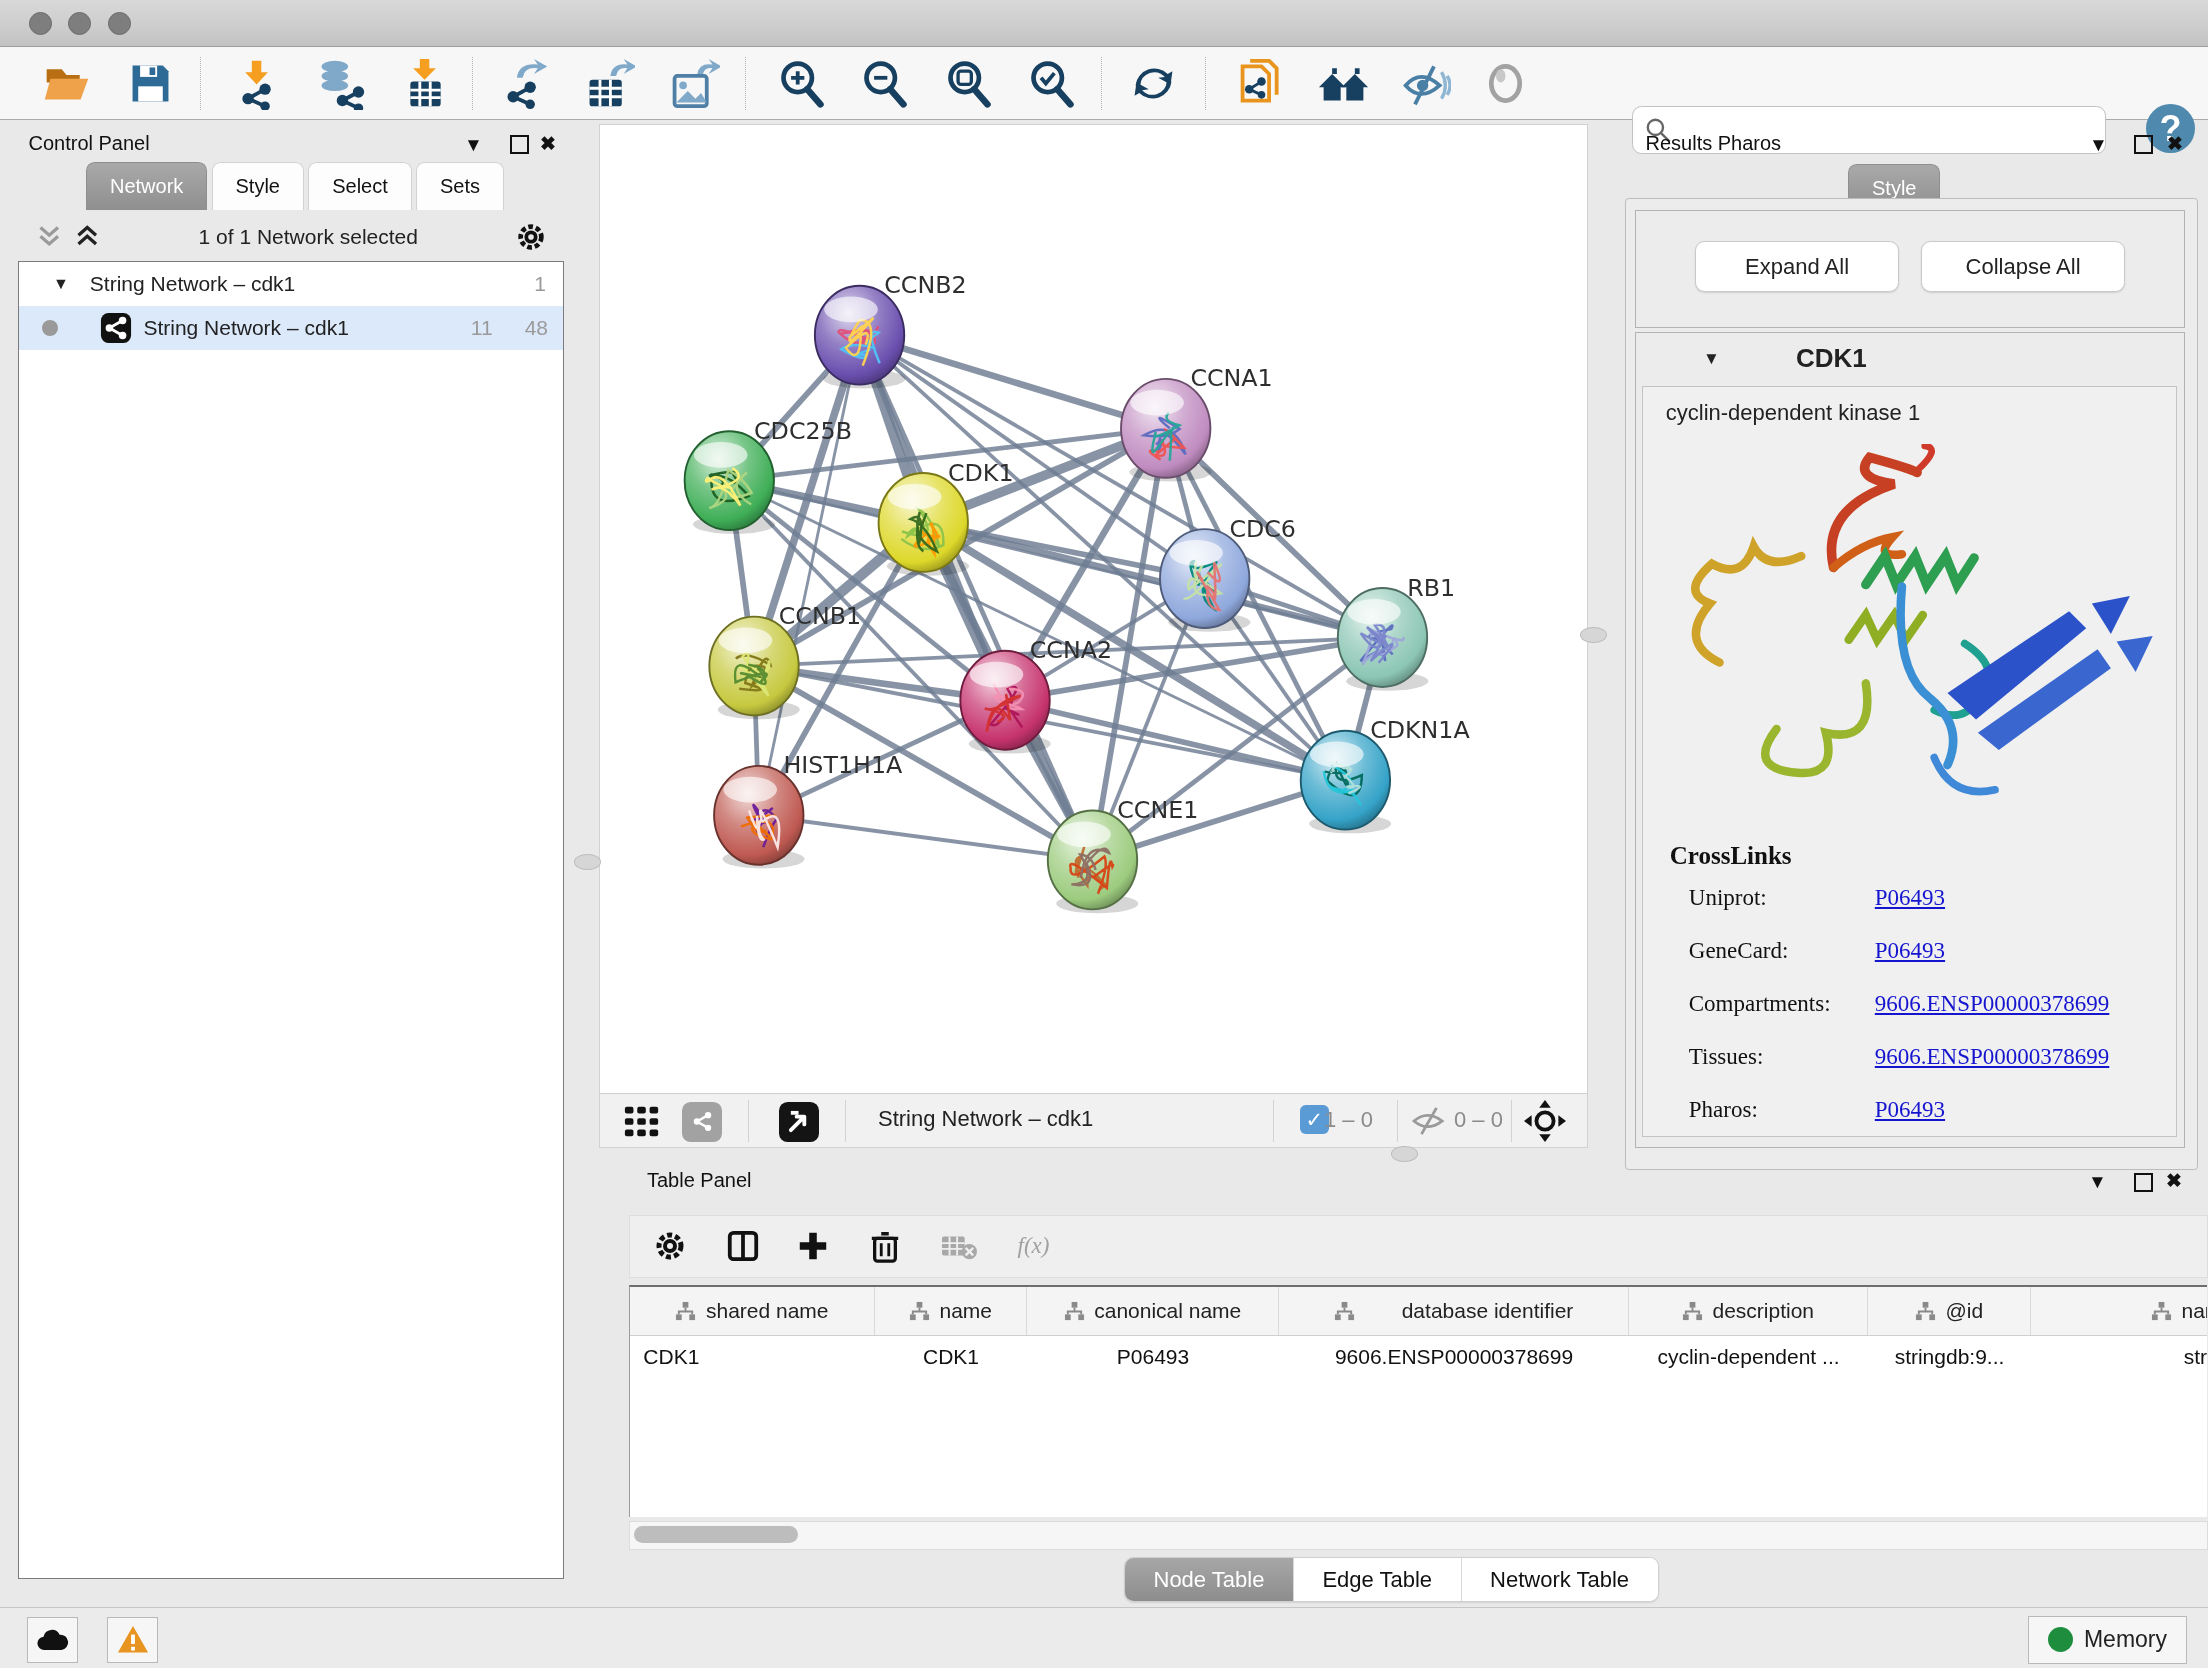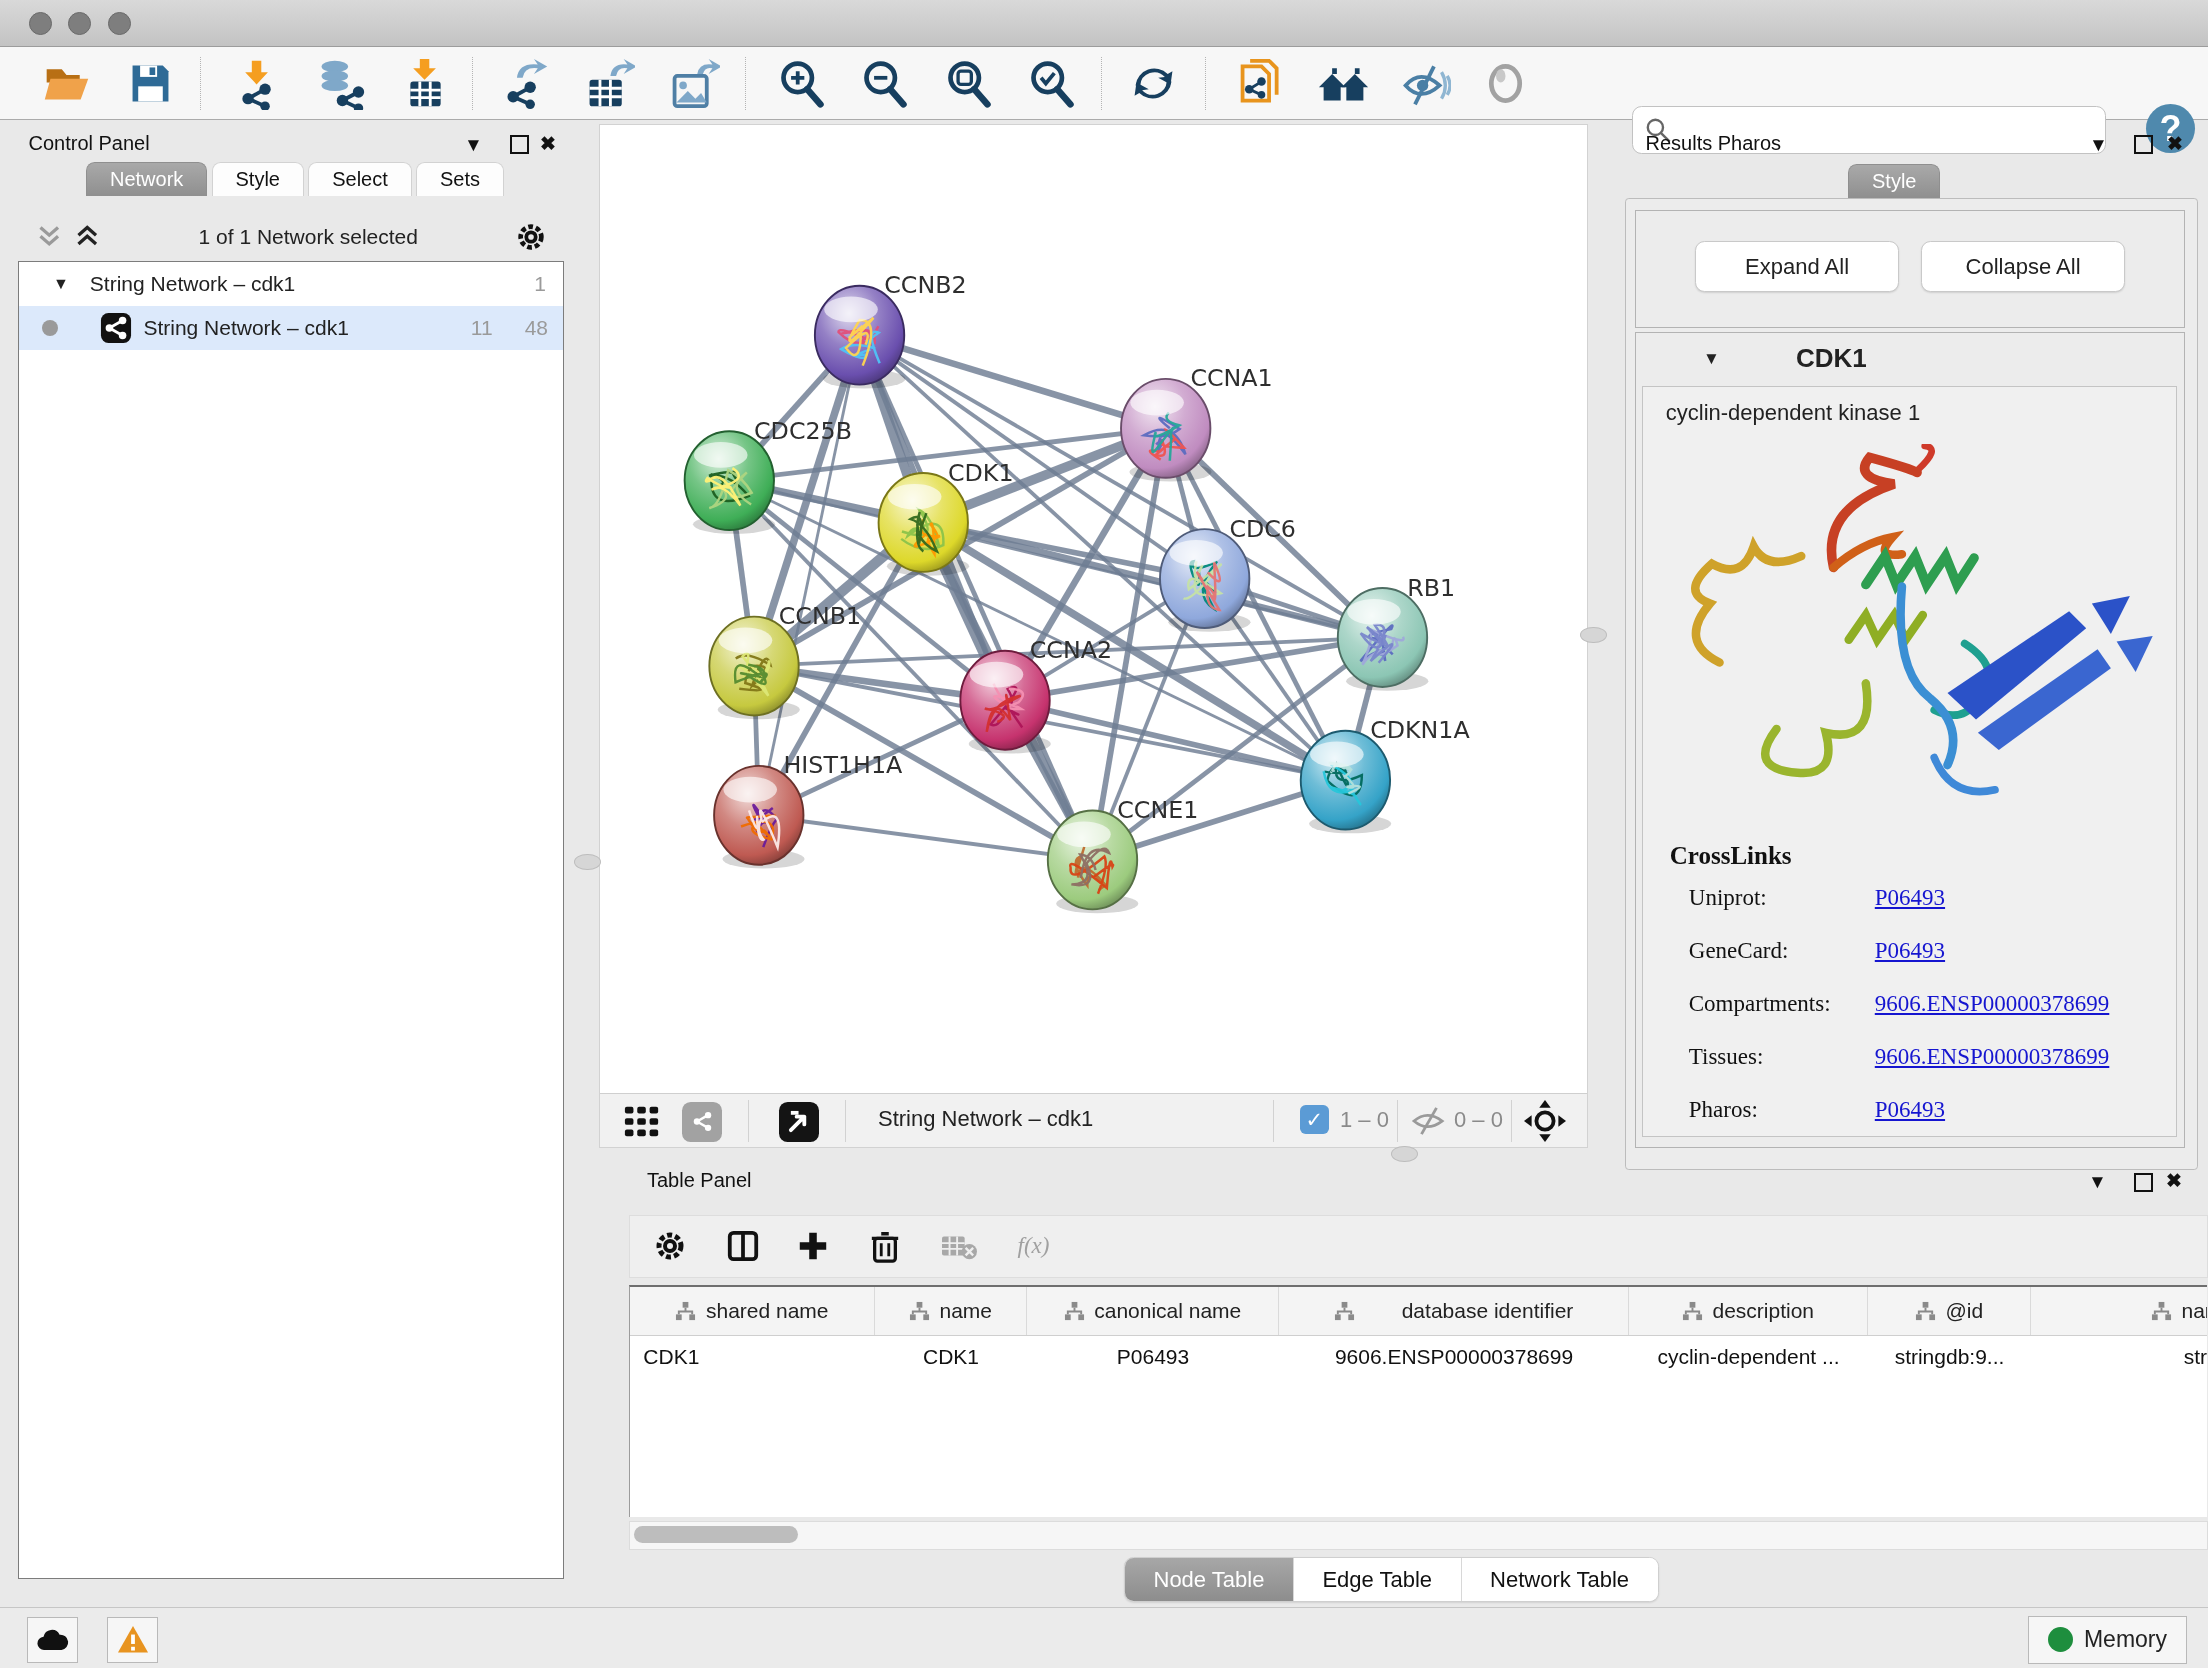--- a/index.html
+++ b/index.html
@@ -21,21 +21,21 @@
   .tb-sep{position:absolute;top:9.5px;height:53px;width:0;border-left:1.9px dotted #b4b4b4;}
   .searchbox{position:absolute;left:1632px;top:59px;width:474px;height:48px;background:#fff;
      border:1.9px solid #c2c2c2;border-radius:9.5px;display:flex;align-items:center;padding-left:11.4px;box-sizing:border-box;}
   .help-btn{position:absolute;left:2146px;top:57px;width:49px;height:49px;border-radius:50%;
      background:#4f89ad;color:#fff;font-size:36px;font-weight:bold;display:flex;align-items:center;justify-content:center;}
 
   
   .panel-title{font-size:20px;color:#111;}
   .ph-ico{position:absolute;top:0;font-size:19px;color:#111;}
   .ph-box{position:absolute;top:2.9px;width:15px;height:15px;border:2.4px solid #111;}
-  .tab{display:inline-block;border-radius:8.6px 8.6px 0 0;font-size:20px;padding:5px 23px;
+  .tab{display:inline-block;border-radius:8.6px 8.6px 0 0;font-size:20px;padding:12px 23px;
        background:#fdfdfd;border:1px solid #d2d2d2;border-bottom:none;color:#111;}
   .tab.sel{background:linear-gradient(#a9a9a9,#8f8f8f);color:#fff;border-color:#8f8f8f;}
 
   
   .ctrl{left:0;top:124px;width:584px;height:1459px;}
   .ctrl-tree{position:absolute;left:18px;top:137px;width:544px;height:1316px;background:#fff;border:1.9px solid #7c7c7c;}
   .tree-row{position:relative;height:44px;display:flex;align-items:center;font-size:21px;}
   .tree-row .cnt{color:#9a9a9a;}
   .row-sel{background:#dce9fb;}
   .bullet{width:16px;height:16px;border-radius:50%;background:#9a9a9a;}
@@ -578,21 +578,21 @@
       <div class="blk-btn" style="left:179px">
         <svg width="25" height="25" viewBox="0 0 26 26">
             <path d="M4 22 L18 8 M18 8 h-8 M18 8 v8" stroke="#fff" stroke-width="4" stroke-linecap="round"></path>
             <path d="M4 4 h8" stroke="#fff" stroke-width="4"></path>
           </svg>
         </div>
       <div class="nt-sep" style="left:245px"></div>
       <div class="net-name" style="left:278px">String Network – cdk1</div>
       <div class="nt-sep" style="left:673px"></div>
       <div class="chk" style="left:700px">✓</div>
-      <div class="cnt-txt" style="left:740px">1 – 0</div>
+      <div class="cnt-txt" style="left:724px">1 – 0</div>
       <div class="nt-sep" style="left:797px"></div>
       <svg width="38" height="30" viewBox="0 0 40 32" style="position:absolute;left:810px;top:12.4px">
           <path d="M4 16 Q18 4 34 16 Q18 28 4 16z" fill="none" stroke="#9a9a9a" stroke-width="3"></path>
           <path d="M28 2 L12 30" stroke="#9a9a9a" stroke-width="3"></path>
         </svg>
       <div class="cnt-txt" style="left:854px">0 – 0</div>
       <div class="nt-sep" style="left:911px"></div>
       <svg width="42" height="42" viewBox="0 0 44 44" style="position:absolute;left:924px;top:5.7px">
           <circle cx="22" cy="22" r="9" fill="none" stroke="#111" stroke-width="4"></circle>
           <g fill="#111">

